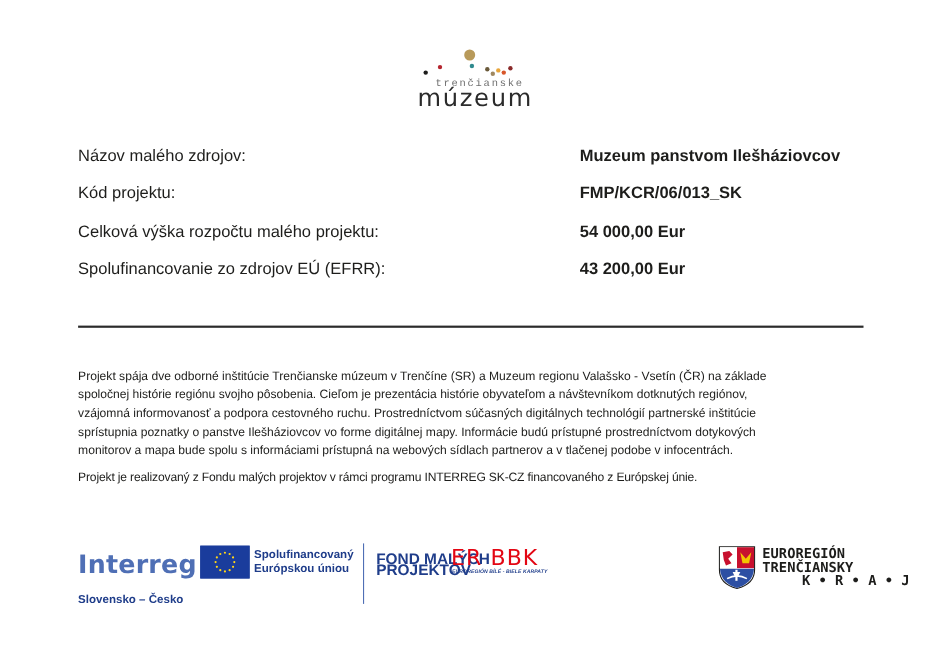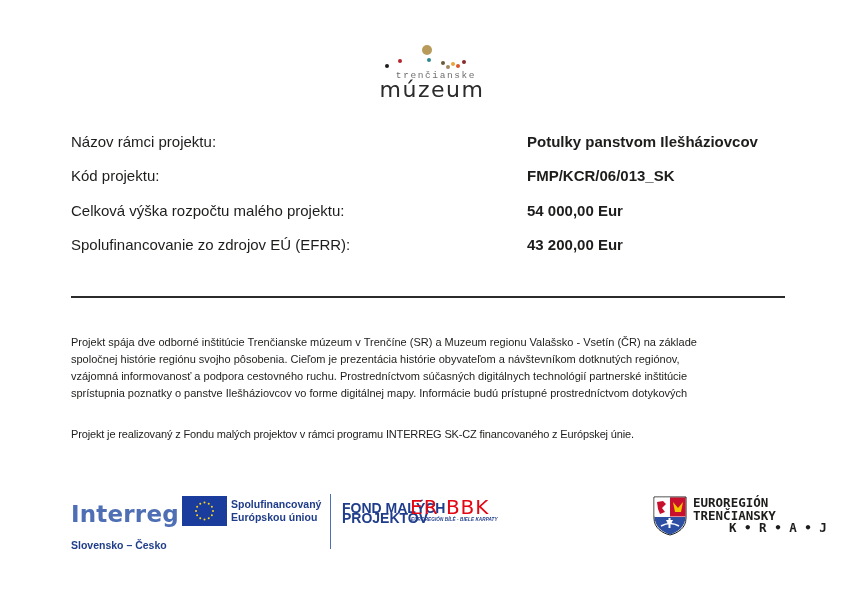--- a/index.html
+++ b/index.html
@@ -53,22 +53,22 @@
     <span class="dot" style="left:83px;top:22px;width:4px;height:4px;background:#e8a53a;"></span>
     <span class="dot" style="left:88px;top:24px;width:4px;height:4px;background:#d8562a;"></span>
     <span class="dot" style="left:94px;top:20px;width:4px;height:4px;background:#8a2a2a;"></span>
   </div>
   <div class="sub">trenčianske</div>
   <div class="main">múzeum</div>
 </div>
 
 <div class="info-table">
   <div class="info-row">
-    <span class="info-label">Názov rámci projektu:</span>
-    <span class="info-value">Potulky panstvom Ilešháziovcov</span>
+    <span class="info-label">Názov malého zdrojov:</span>
+    <span class="info-value">Muzeum panstvom Ilešháziovcov</span>
   </div>
   <div class="info-row">
     <span class="info-label">Kód projektu:</span>
     <span class="info-value">FMP/KCR/06/013_SK</span>
   </div>
   <div class="info-row">
     <span class="info-label">Celková výška rozpočtu malého projektu:</span>
     <span class="info-value">54 000,00 Eur</span>
   </div>
   <div class="info-row">
@@ -77,20 +77,21 @@
   </div>
 </div>
 
 <div class="divider"></div>
 
 <div class="desc">
   <p>Projekt spája dve odborné inštitúcie Trenčianske múzeum v Trenčíne (SR) a Muzeum regionu Valašsko - Vsetín (ČR) na základe</p>
   <p>spoločnej histórie regiónu svojho pôsobenia. Cieľom je prezentácia histórie obyvateľom a návštevníkom dotknutých regiónov,</p>
   <p>vzájomná informovanosť a podpora cestovného ruchu. Prostredníctvom súčasných digitálnych technológií partnerské inštitúcie</p>
   <p>sprístupnia poznatky o panstve Ilešháziovcov vo forme digitálnej mapy. Informácie budú prístupné prostredníctvom dotykových</p>
+  <p>monitorov a mapa bude spolu s informáciami prístupná na webových sídlach partnerov a v tlačenej podobe v infocentrách.</p>
 </div>
 <div class="desc2">Projekt je realizovaný z Fondu malých projektov v rámci programu INTERREG SK-CZ financovaného z Európskej únie.</div>
 
 <div class="interreg">Interreg</div>
 <div class="interreg-sub">Slovensko – Česko</div>
 
 <div class="eu-flag">
   <svg width="45" height="30" viewBox="0 0 45 30">
     <rect width="45" height="30" fill="#1a3c9c"></rect>
     <g fill="#ffd617">

